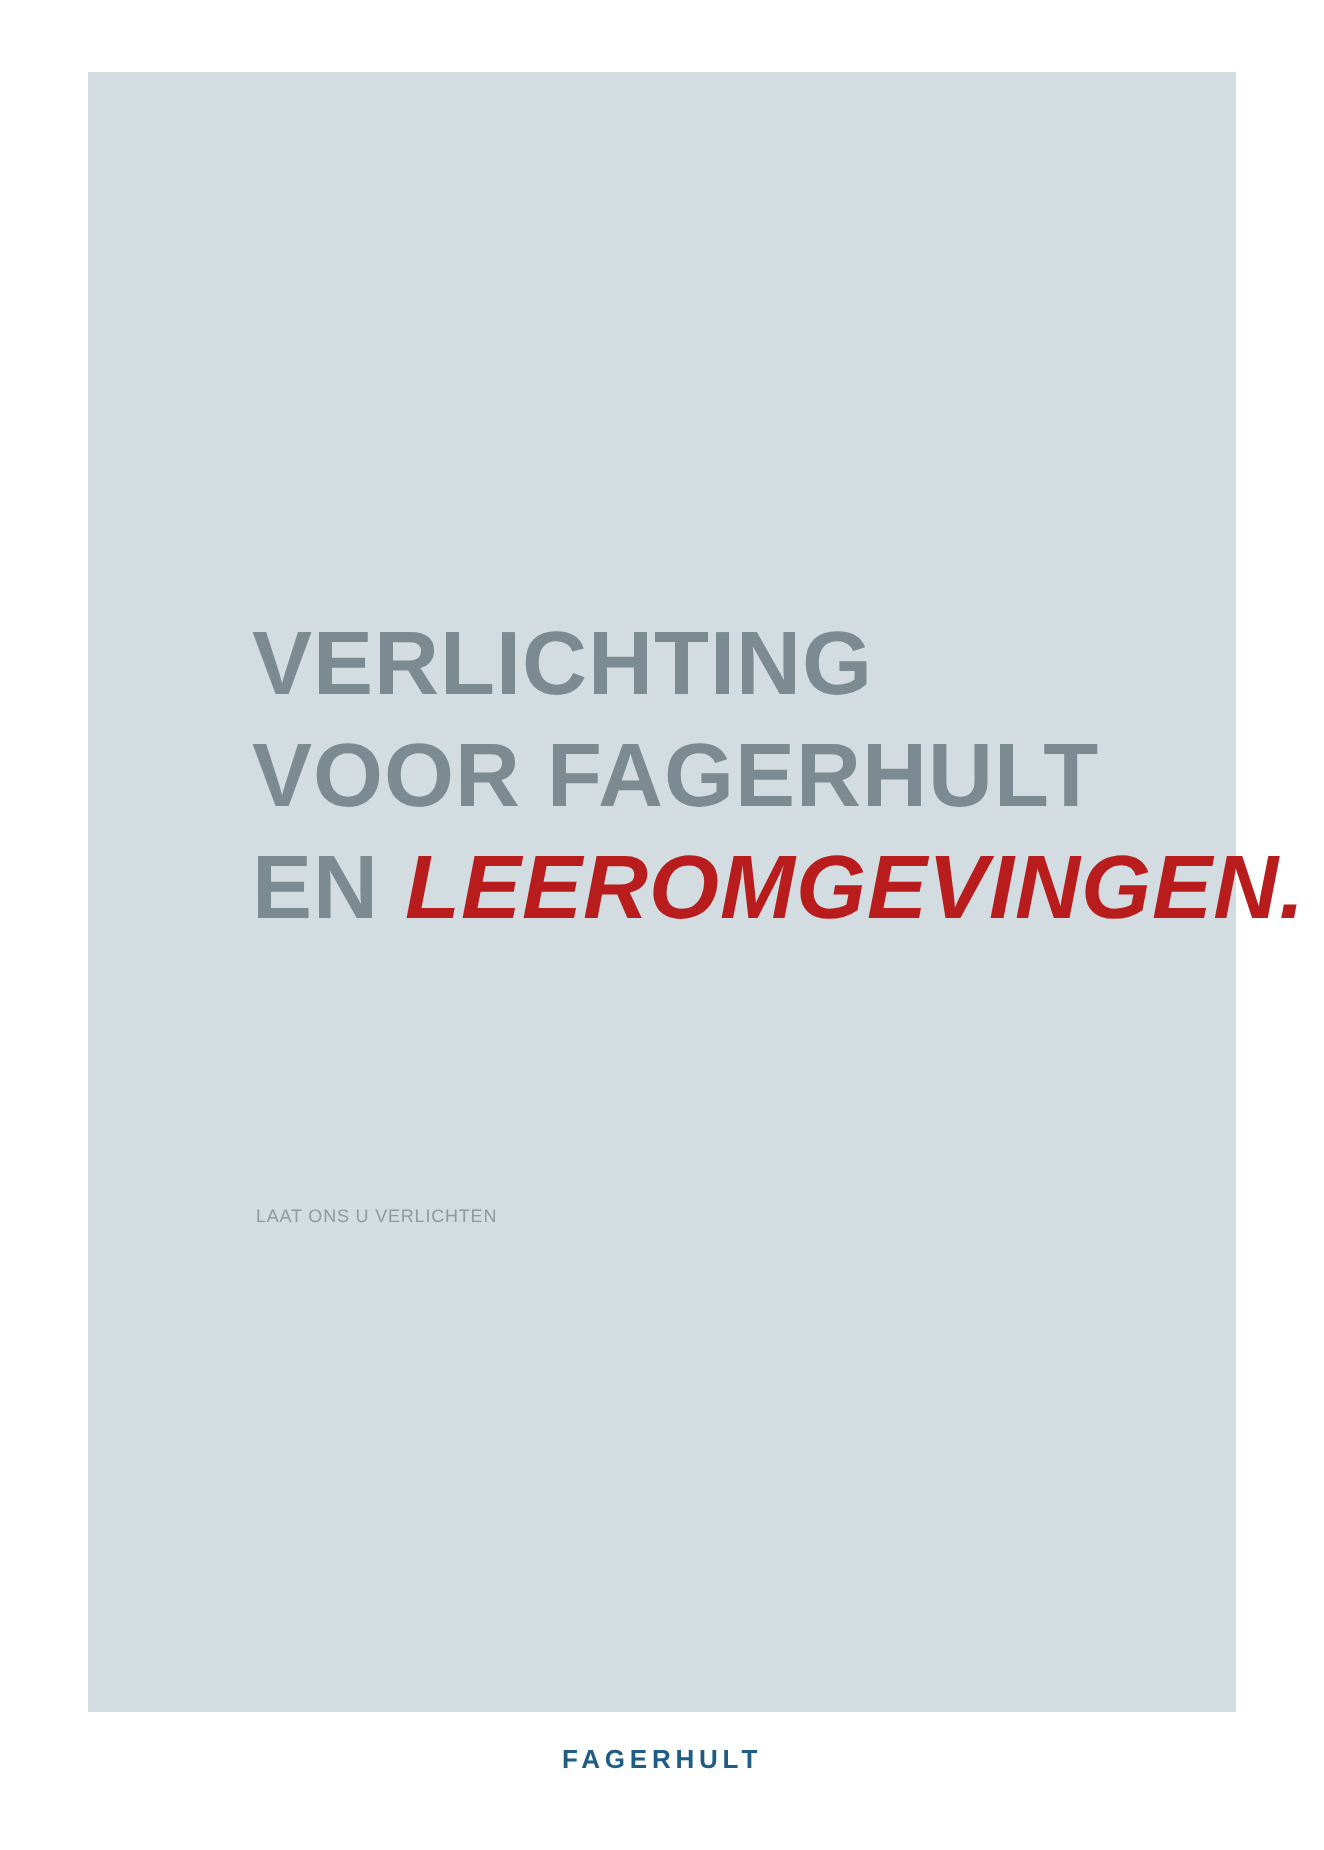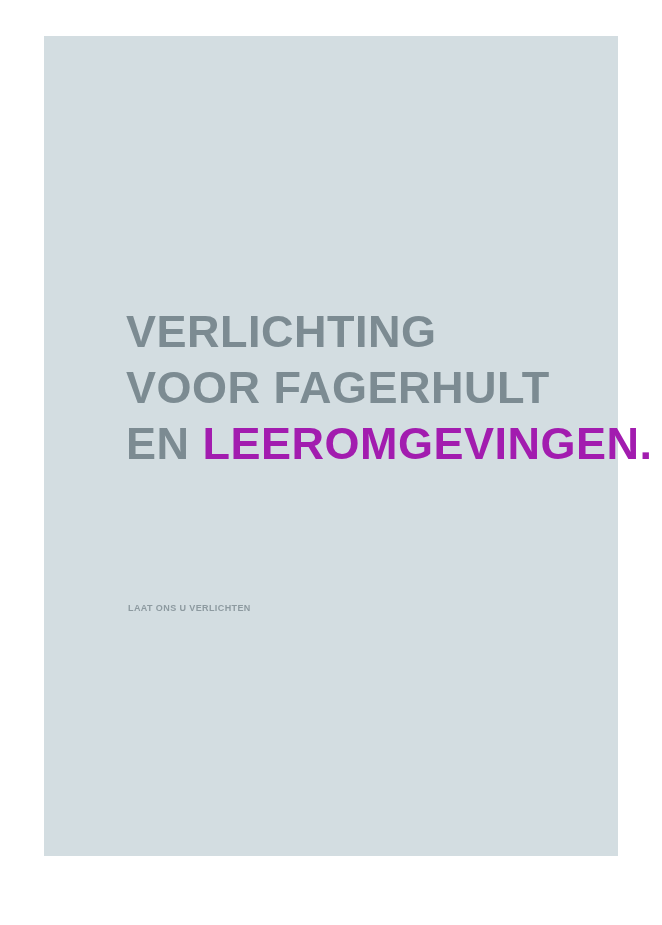--- a/index.html
+++ b/index.html
@@ -36,29 +36,30 @@
   .headline-line {
     font-family: "Liberation Sans", sans-serif;
     font-weight: bold;
     font-size: 45px;
     line-height: 56px;
     letter-spacing: 0.5px;
     color: #7c8b92;
     white-space: nowrap;
   }
   .headline-line .hl-light {
-    color: #a21caf;
+    color: #b91c1c;
+    font-style: italic;
   }
   .tagline {
     position: absolute;
     left: 84px;
     top: 567px;
     font-family: "Liberation Sans", sans-serif;
     font-size: 9px;
-    font-weight: bold;
+    font-weight: normal;
     letter-spacing: 0.4px;
     color: #8d9aa0;
     white-space: nowrap;
   }
   .brand-logo {
     position: absolute;
     left: 0;
     right: 0;
     top: 872px;
     text-align: center;
@@ -79,14 +80,15 @@
     <div class="headline-block">
       <div class="headline-line">VERLICHTING</div>
       <div class="headline-line">VOOR FAGERHULT</div>
       <div class="headline-line"><span>EN </span><span class="hl-light">LEEROMGEVINGEN.</span></div>
     </div>
 
     <div class="tagline">LAAT ONS U VERLICHTEN</div>
 
   </div>
 
+  <div class="brand-logo">FAGERHULT</div>
 
 </div>
 
 </body></html>

